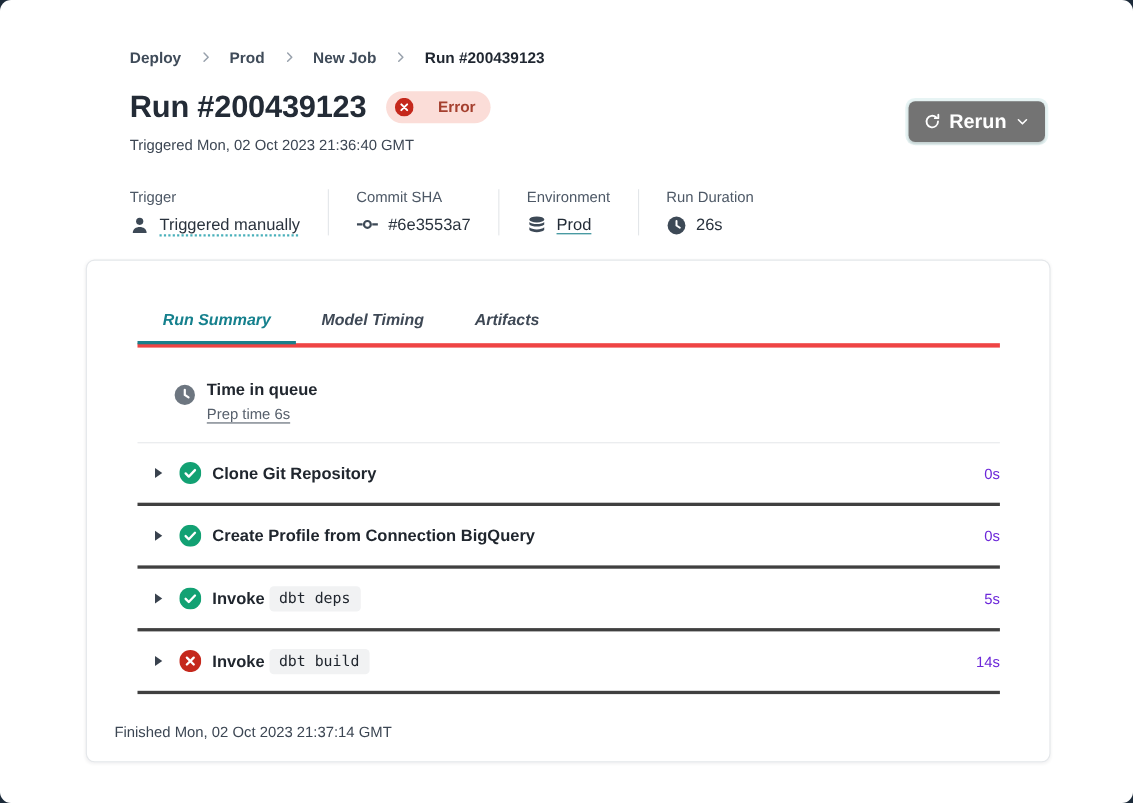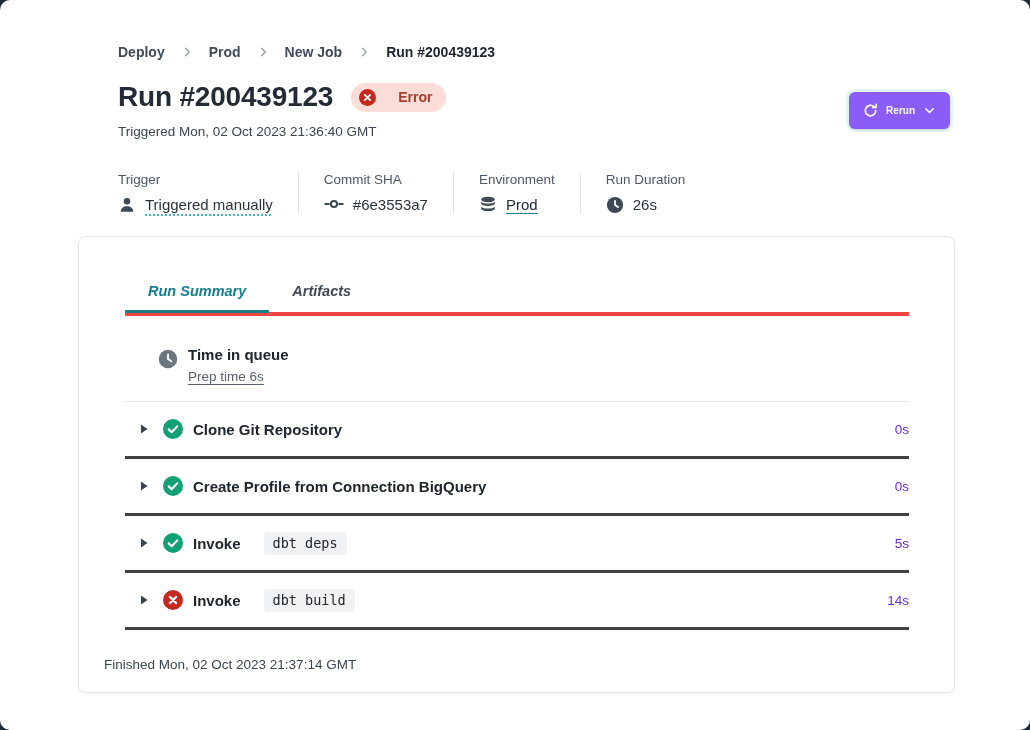--- a/index.html
+++ b/index.html
@@ -36,25 +36,25 @@
     display: inline-flex; align-items: center; gap: 22px;
     background: #fbddd8; border-radius: 999px;
     padding: 6px 14px 6px 8px;
     font-size: 14px; font-weight: 600; color: #a5402f;
   }
   .triggered-line { margin-top: 11px; font-size: 13.5px; color: #3c4653; }
 
   .rerun-button {
     position: absolute; top: 92px; right: 80px;
     display: inline-flex; align-items: center; gap: 8px;
-    background: #8b5cf6; color: #ffffff;
+    background: #737373; color: #ffffff;
     border: none; border-radius: 6px;
     height: 37px; padding: 0 14px;
     font-family: "Liberation Sans", sans-serif;
-    font-size: 10px; font-weight: 600;
+    font-size: 18px; font-weight: 600;
     cursor: pointer;
     box-shadow: 0 0 0 3px rgba(20,150,145,0.10), 0 1px 2px rgba(0,0,0,0.15);
   }
 
   
   .meta-row { display: flex; margin-top: 33px; }
   .meta-col { padding: 0 25px; border-left: 1px solid #e3e6e9; }
   .meta-col:first-child { padding-left: 0; border-left: none; }
   .meta-label { font-size: 13.5px; color: #4d5866; }
   .meta-value-row { display: flex; align-items: flex-start; gap: 9px; margin-top: 9px; }
@@ -122,21 +122,21 @@
   .caret {
     margin-left: 11px; flex: 0 0 auto;
     width: 16px; height: 16px;
     background: none; border: none; padding: 0;
     display: flex; align-items: center; justify-content: center;
     cursor: pointer;
   }
   .step-status { margin-left: 11px; flex: 0 0 auto; display: flex; }
   .step-label { margin-left: 10px; font-size: 15px; font-weight: 700; color: #20262e; }
   .cmd-chip {
-    margin-left: 23px;
+    margin-left: 4px;
     background: #f1f2f3; border-radius: 4px;
     padding: 3px 9px 4px;
     font-family: "DejaVu Sans Mono", monospace;
     font-size: 13.5px; color: #20262e;
   }
   .step-duration { margin-left: auto; font-size: 13.5px; color: #6d28d9; }
 
   .card-footer { padding: 27px 45px 0 25px; font-size: 13.5px; color: #3c4653; }
 
   svg { display: block; }
@@ -253,20 +253,21 @@
         </div>
       </div>
     </div>
 
   </div>
 
   <div class="card">
 
     <div class="tabs-strip">
       <div class="tab active">Run Summary</div>
+      <div class="tab">Model Timing</div>
       <div class="tab">Artifacts</div>
     </div>
 
     <div class="rows">
 
       <div class="queue-row">
         <span class="queue-icon">
           <svg width="20" height="20" viewBox="0 0 16 16">
               <circle cx="8" cy="8" r="7.4" fill="#6d7680"></circle>
               <path d="M8 4.3V8l2.7 1.8" fill="none" stroke="#fff" stroke-width="1.6" stroke-linecap="round"></path>

